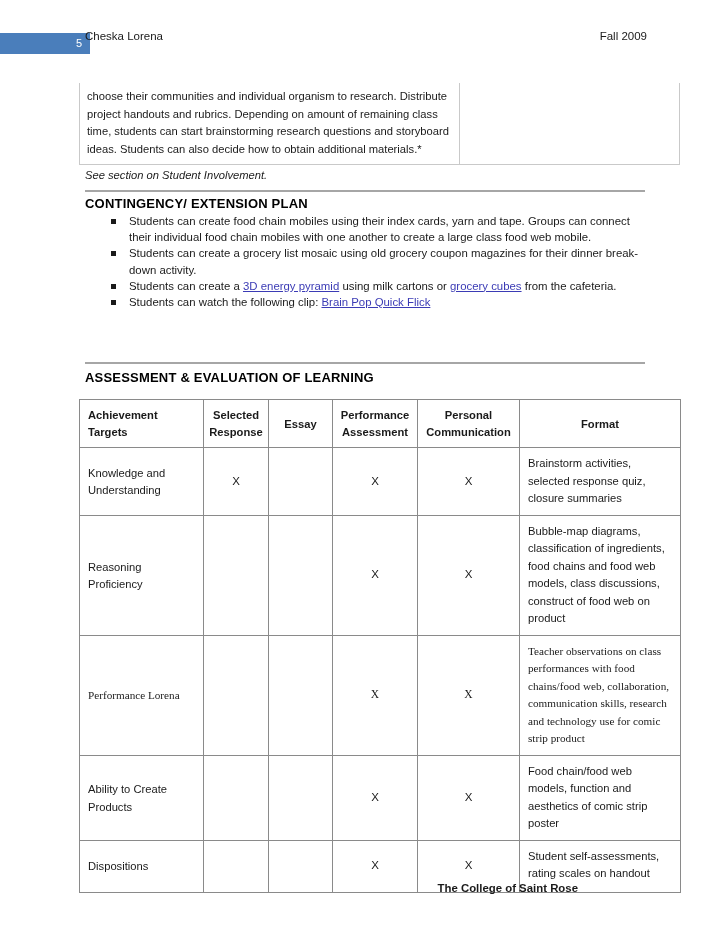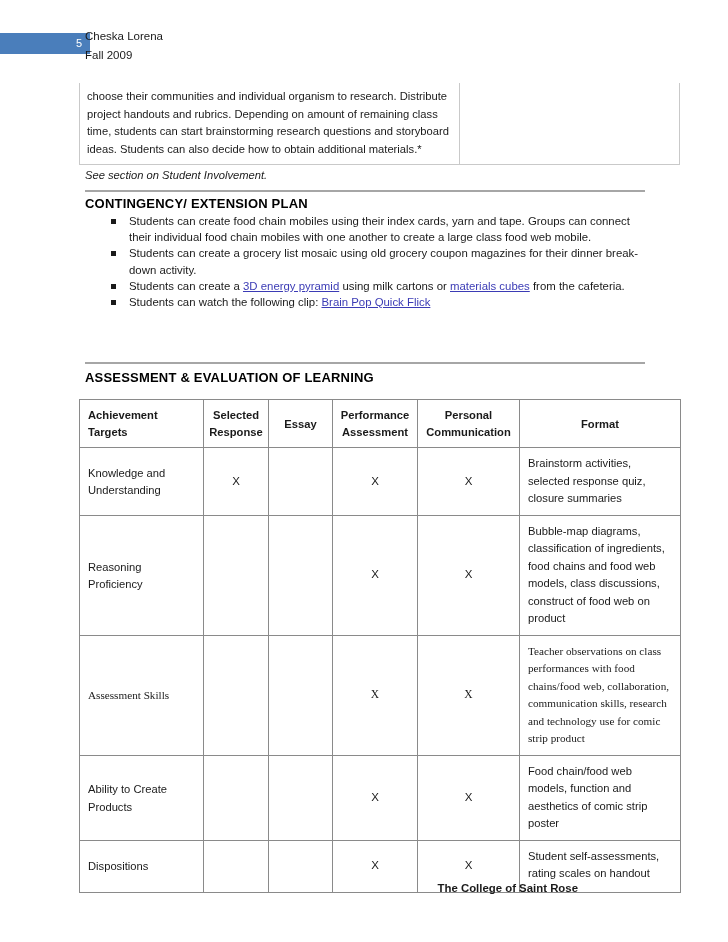--- a/index.html
+++ b/index.html
@@ -38,21 +38,20 @@
     left: 85px;
     top: 27px;
     width: 562px;
     font-size: 11.5px;
   }
   #doc-header .hdr-row {
     display: flex;
     justify-content: space-between;
     align-items: baseline;
     line-height: 19px;
-    flex-direction: column;
   }
   #doc-header .hdr-right {
     text-align: left;
   }
   #doc-header .hdr-right.bold {
     font-weight: bold;
   }
   .mailto {
     color: #3b3bb5;
     text-decoration: underline;
@@ -238,21 +237,21 @@
 </table>
 
 <div id="see-section">See section on Student Involvement.</div>
 
 <div class="section-rule" id="rule-contingency"></div>
 <div class="section-title" id="title-contingency">CONTINGENCY/ EXTENSION PLAN</div>
 
 <ul id="contingency-list">
     <li><span>Students can create food chain mobiles using their index cards, yarn and tape. Groups can connect their individual food chain mobiles with one another to create a large class food web mobile.</span></li>
     <li><span>Students can create a grocery list mosaic using old grocery coupon magazines for their dinner break-down activity.</span></li>
-    <li><span>Students can create a </span><span class="doclink">3D energy pyramid</span><span> using milk cartons or </span><span class="doclink">materials cubes</span><span> from the cafeteria.</span></li>
+    <li><span>Students can create a </span><span class="doclink">3D energy pyramid</span><span> using milk cartons or </span><span class="doclink">grocery cubes</span><span> from the cafeteria.</span></li>
     <li><span>Students can watch the following clip: </span><span class="doclink">Brain Pop Quick Flick</span></li>
   </ul>
 
 <div class="section-rule" id="rule-assessment"></div>
 <div class="section-title" id="title-assessment">ASSESSMENT &amp; EVALUATION OF LEARNING</div>
 
 <table id="assessment-table">
   <colgroup>
     <col class="c1">
       <col class="c2">
@@ -298,21 +297,21 @@
       </tr>
       <tr class="row-h2">
         <td class="cell-target">Reasoning Proficiency</td>
         <td class="cell-mark"></td>
         <td class="cell-mark"></td>
         <td class="cell-mark">X</td>
         <td class="cell-mark">X</td>
         <td class="cell-format">Bubble-map diagrams, classification of ingredients, food chains and food web models, class discussions, construct of food web on product</td>
       </tr>
       <tr class="row-h3">
-        <td class="cell-target">Assessment Skills</td>
+        <td class="cell-target">Performance Lorena</td>
         <td class="cell-mark"></td>
         <td class="cell-mark"></td>
         <td class="cell-mark">X</td>
         <td class="cell-mark">X</td>
         <td class="cell-format">Teacher observations on class performances with food chains/food web, collaboration, communication skills, research and technology use for comic strip product</td>
       </tr>
       <tr class="row-h4">
         <td class="cell-target">Ability to Create Products</td>
         <td class="cell-mark"></td>
         <td class="cell-mark"></td>

